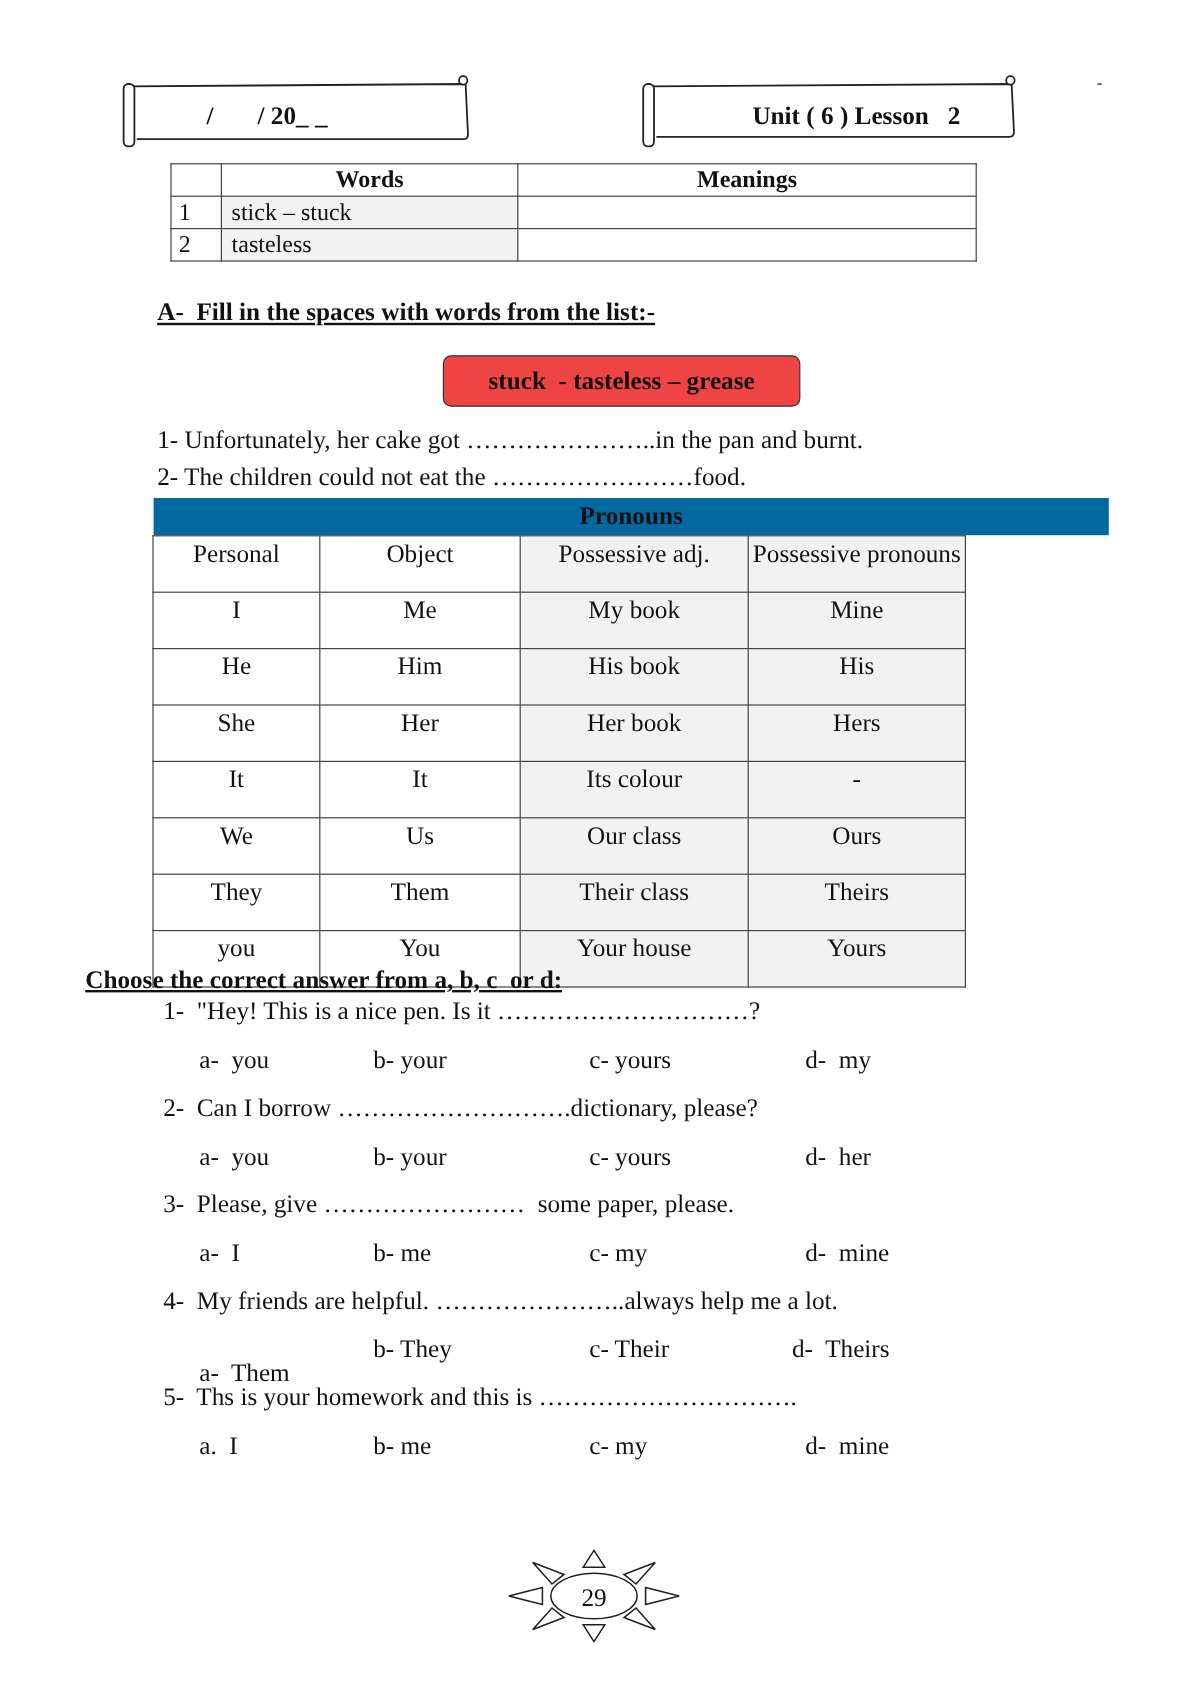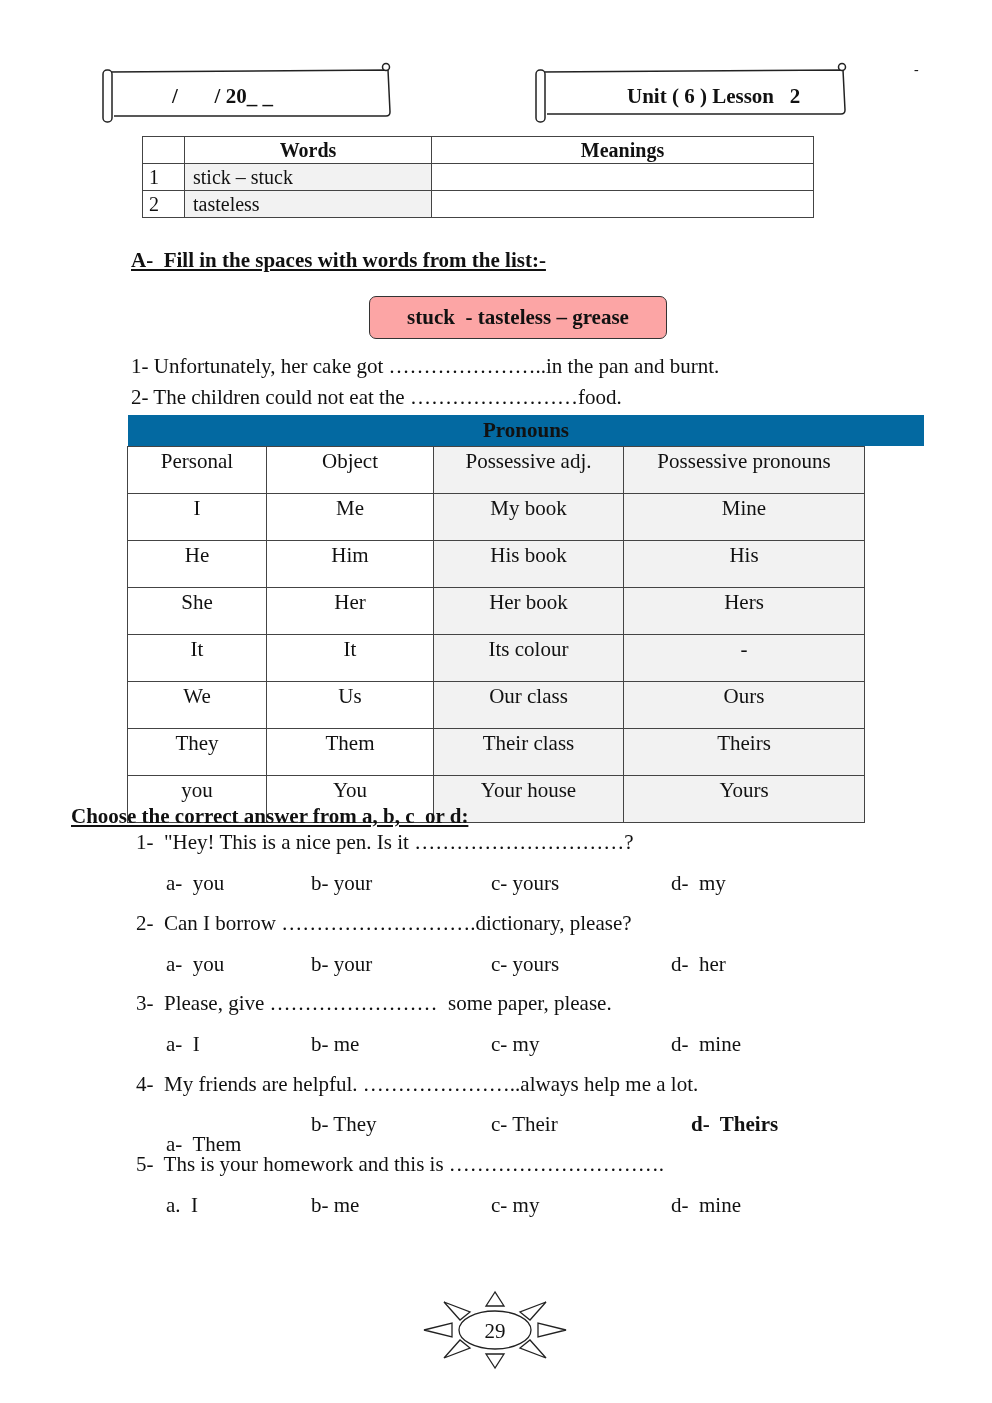--- a/index.html
+++ b/index.html
@@ -15,27 +15,27 @@
   table { border-collapse:collapse; }
   .vocab { position:absolute; left:142px; top:136px; width:672px; font-size:20px;border-radius:16px; }
   .vocab td, .vocab th { border:1px solid #444; height:26px; padding:0 8px; line-height:26px; }
   .vocab th { font-weight:bold; text-align:center; }
   .vocab .num { width:27px; padding-left:6px; text-align:left; }
   .vocab .word { width:230px; background:#f2f2f2; }
   .vocab th.word { background:#fff; }
 
   .heading { position:absolute; font-weight:bold; font-size:21px; text-decoration:underline; white-space:pre; }
   .wordbox { position:absolute; left:369px; top:296px; width:296px; height:41px;
-             border:1.5px solid #333; border-radius:7px; background:#fca5a5;
+             border:1.5px solid #333; border-radius:7px; background:#ef4444;
              font-weight:bold; font-size:21px; line-height:40px; text-align:center; white-space:pre; }
   .line { position:absolute; font-size:21px; white-space:pre; }
 
   .pron-title { position:absolute; left:128px; top:415px; width:796px; height:31px;
                 background:#0369a1; font-weight:bold; font-size:21px; text-align:center; line-height:31px; }
-  .pron { position:absolute; left:127px; top:446px; width:738px; font-size:21px; }
+  .pron { position:absolute; left:127px; top:446px; width:678px; font-size:21px; }
   .pron td { border:1.5px solid #444; height:43px; text-align:center; vertical-align:top; padding-top:2px; }
   .pron td.shaded { background:#f2f2f2; }
   .pron tr td:nth-child(1) { width:136px; }
   .pron tr td:nth-child(2) { width:164px; }
   .pron tr td:nth-child(3) { width:187px; }
 
   .q { position:absolute; font-size:21px; white-space:pre; }
   .opt { position:absolute; font-size:21px; white-space:pre; }
 
   .pageno { position:absolute; left:422px; top:1290px; width:146px; height:80px; }
@@ -159,21 +159,21 @@
 <div class="q" style="left:136px;top:991px;">3-  Please, give ……………………  some paper, please.</div>
 <div class="opt" style="left:166px;top:1032px;">a-  I</div>
 <div class="opt" style="left:311px;top:1032px;">b- me</div>
 <div class="opt" style="left:491px;top:1032px;">c- my</div>
 <div class="opt" style="left:671px;top:1032px;">d-  mine</div>
 
 <div class="q" style="left:136px;top:1072px;">4-  My friends are helpful. …………………..always help me a lot.</div>
 <div class="opt" style="left:166px;top:1112px;margin-top:20px;">a-  Them</div>
 <div class="opt" style="left:311px;top:1112px;">b- They</div>
 <div class="opt" style="left:491px;top:1112px;">c- Their</div>
-<div class="opt" style="left:691px;top:1112px;font-weight:bold;">d-  Theirs</div>
+<div class="opt" style="left:660px;top:1112px;">d-  Theirs</div>
 
 <div class="q" style="left:136px;top:1152px;">5-  Ths is your homework and this is ………………………….</div>
 <div class="opt" style="left:166px;top:1193px;">a.  I</div>
 <div class="opt" style="left:311px;top:1193px;">b- me</div>
 <div class="opt" style="left:491px;top:1193px;">c- my</div>
 <div class="opt" style="left:671px;top:1193px;">d-  mine</div>
 
 <div class="pageno">
   <svg width="146" height="80">
     <g fill="#fff" stroke="#222" stroke-width="1.3">

